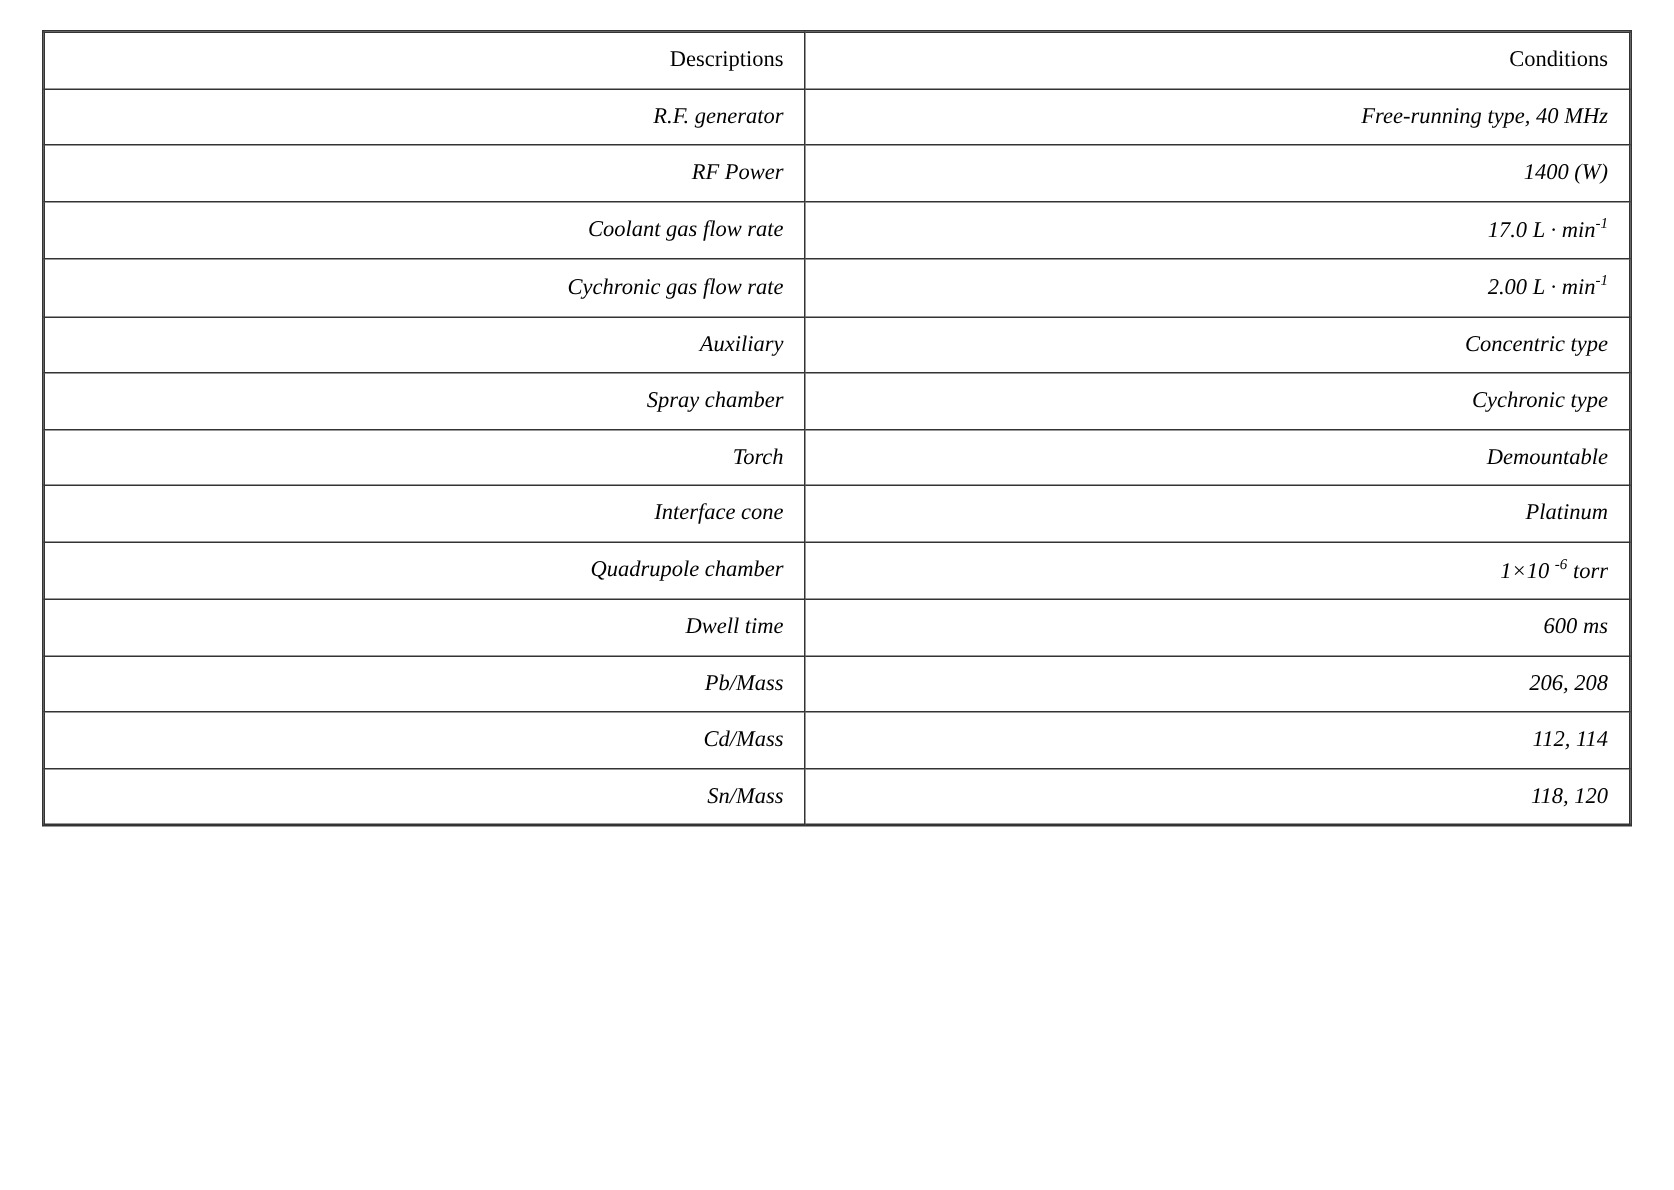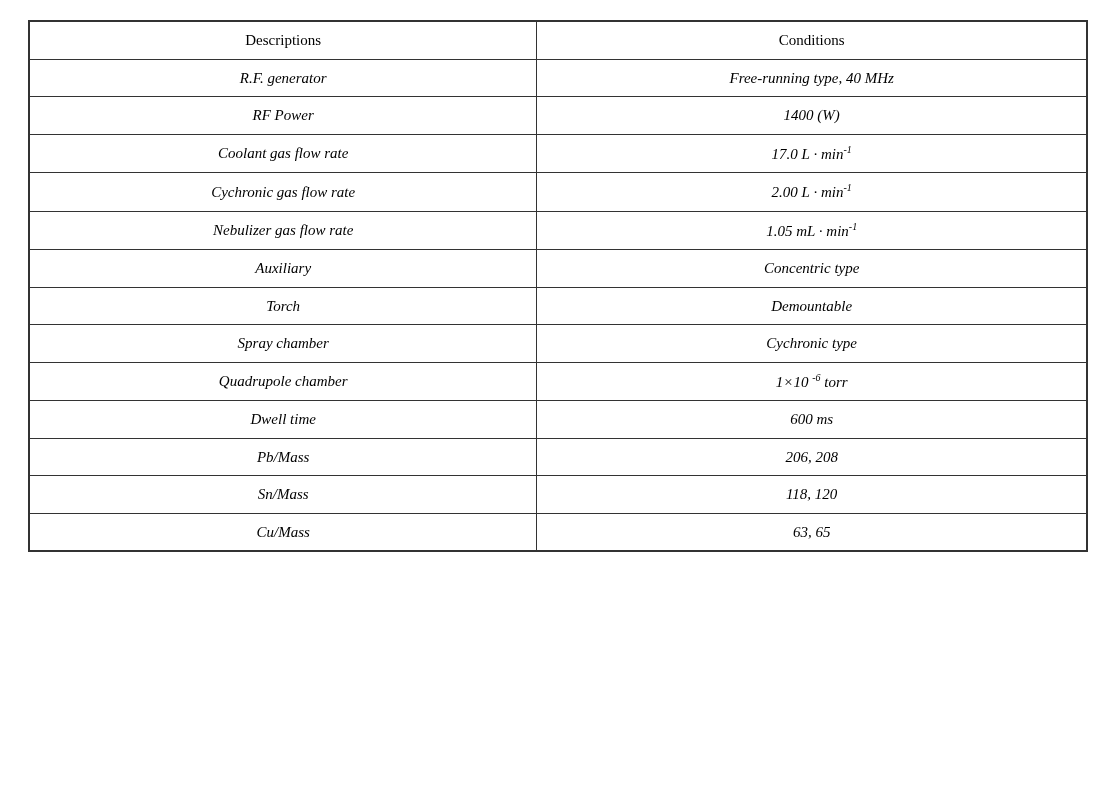--- a/index.html
+++ b/index.html
@@ -27,21 +27,21 @@
     }
 
     table {
       width: 100%;
       border-collapse: collapse;
     }
 
     th, td {
       border: 1px solid #333;
       padding: 7px 14px;
-      text-align: center;
+      text-align: right;
       vertical-align: middle;
       line-height: 1.5;
     }
 
     thead th {
       font-weight: normal;
       font-size: 15px;
     }
 
     tbody td {
@@ -85,50 +85,50 @@
         </tr>
         <tr>
           <td class="col-description">Coolant gas flow rate</td>
           <td class="col-conditions">17.0  L · min<sup>-1</sup></td>
         </tr>
         <tr>
           <td class="col-description">Cychronic gas flow rate</td>
           <td class="col-conditions">2.00  L · min<sup>-1</sup></td>
         </tr>
         <tr>
-          <td class="col-description">Nebulizer gas flow rate</td>
-          <td class="col-conditions">1.05  mL · min<sup>-1</sup></td>
+          <td class="col-description">Auxiliary</td>
+          <td class="col-conditions">Concentric  type</td>
         </tr>
         <tr>
-          <td class="col-description">Auxiliary</td>
-          <td class="col-conditions">Concentric  type</td>
+          <td class="col-description">Spray chamber</td>
+          <td class="col-conditions">Cychronic  type</td>
         </tr>
         <tr>
           <td class="col-description">Torch</td>
           <td class="col-conditions">Demountable</td>
         </tr>
         <tr>
-          <td class="col-description">Spray chamber</td>
-          <td class="col-conditions">Cychronic  type</td>
+          <td class="col-description">Interface cone</td>
+          <td class="col-conditions">Platinum</td>
         </tr>
         <tr>
           <td class="col-description">Quadrupole chamber</td>
           <td class="col-conditions">1×10 <sup>-6</sup>  torr</td>
         </tr>
         <tr>
           <td class="col-description">Dwell time</td>
           <td class="col-conditions">600  ms</td>
         </tr>
         <tr>
           <td class="col-description">Pb/Mass</td>
           <td class="col-conditions">206,  208</td>
         </tr>
         <tr>
+          <td class="col-description">Cd/Mass</td>
+          <td class="col-conditions">112,  114</td>
+        </tr>
+        <tr>
           <td class="col-description">Sn/Mass</td>
           <td class="col-conditions">118,  120</td>
-        </tr>
-        <tr>
-          <td class="col-description">Cu/Mass</td>
-          <td class="col-conditions">63,  65</td>
         </tr>
       </tbody>
   </table>
 </div>
 
 </body></html>

